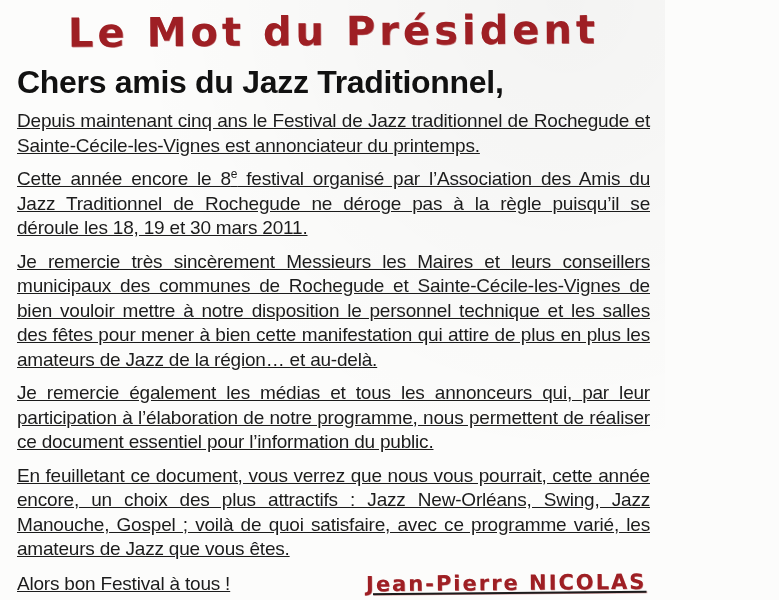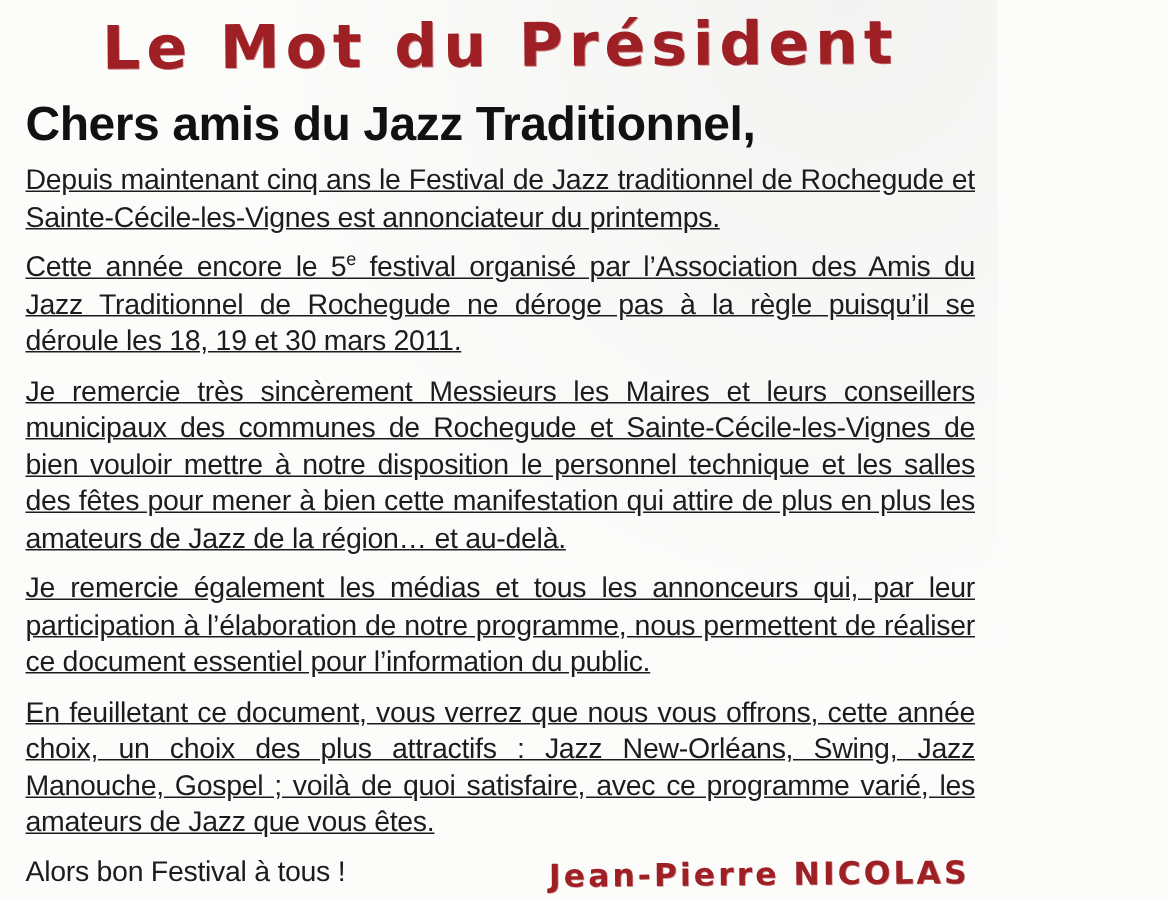--- a/index.html
+++ b/index.html
@@ -49,22 +49,23 @@
     letter-spacing:-0.2px;
     text-decoration:underline;
   }
   .body-text sup{
     font-size:12px;
     line-height:0;
   }
   .closing-row{
     display:flex;
     justify-content:space-between;
-    align-items:flex-start;
+    align-items:flex-end;
     margin-top:6px;
+    text-decoration:underline;
   }
   .closing{
     font-size:19px;
     letter-spacing:-0.2px;
   }
   .signature{
     font-size:21px;
     font-weight:bold;
     letter-spacing:2px;
     color:var(--accent-red);
@@ -80,28 +81,28 @@
 <div class="page">
 
   <h1 class="title">Le Mot du Président</h1>
 
   <h2 class="salutation">Chers amis du Jazz Traditionnel,</h2>
 
   <div class="body-text">
 
     <p>Depuis maintenant cinq ans le Festival de Jazz traditionnel de Rochegude et Sainte-Cécile-les-Vignes est annonciateur du printemps.</p>
 
-    <p><span>Cette année encore le 5</span><sup>e</sup><span> festival organisé par l’Association des Amis du Jazz Traditionnel de Rochegude ne déroge pas à la règle puisqu’il se déroule les 18, 19 et 30 mars 2011.</span></p>
+    <p><span>Cette année encore le 8</span><sup>e</sup><span> festival organisé par l’Association des Amis du Jazz Traditionnel de Rochegude ne déroge pas à la règle puisqu’il se déroule les 18, 19 et 30 mars 2011.</span></p>
 
     <p>Je remercie très sincèrement Messieurs les Maires et leurs conseillers municipaux des communes de Rochegude et Sainte-Cécile-les-Vignes de bien vouloir mettre à notre disposition le personnel technique et les salles des fêtes pour mener à bien cette manifestation qui attire de plus en plus les amateurs de Jazz de la région… et au-delà.</p>
 
     <p>Je remercie également les médias et tous les annonceurs qui, par leur participation à l’élaboration de notre programme, nous permettent de réaliser ce document essentiel pour l’information du public.</p>
 
 
-    <p>En feuilletant ce document, vous verrez que nous vous offrons, cette année choix, un choix des plus attractifs : Jazz New-Orléans, Swing, Jazz Manouche, Gospel ; voilà de quoi satisfaire, avec ce programme varié, les amateurs de Jazz que vous êtes.</p>
+    <p>En feuilletant ce document, vous verrez que nous vous pourrait, cette année encore, un choix des plus attractifs : Jazz New-Orléans, Swing, Jazz Manouche, Gospel ; voilà de quoi satisfaire, avec ce programme varié, les amateurs de Jazz que vous êtes.</p>
 
   </div>
 
   <div class="closing-row">
     <span class="closing">Alors bon Festival à tous !</span>
     <span class="signature">Jean-Pierre NICOLAS</span>
   </div>
 
 </div>
 

